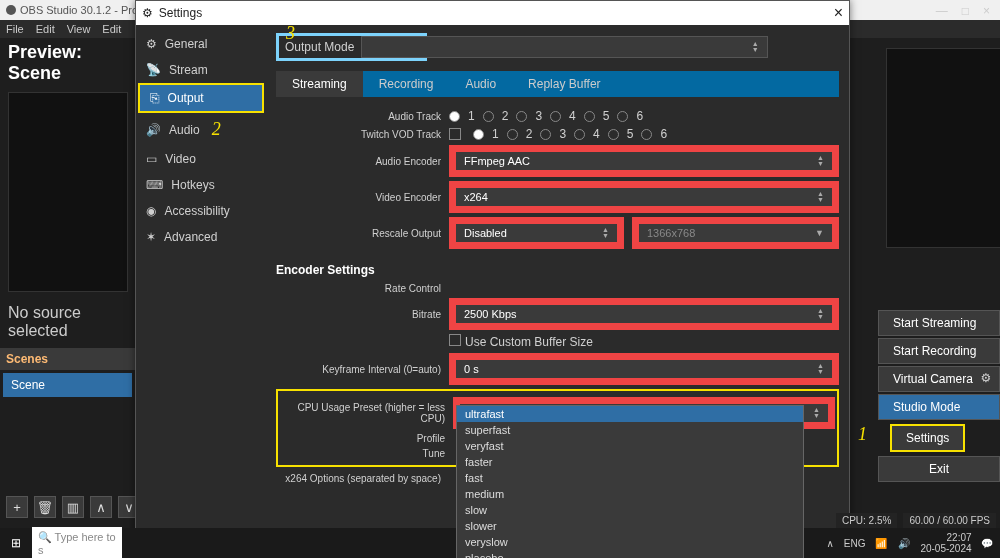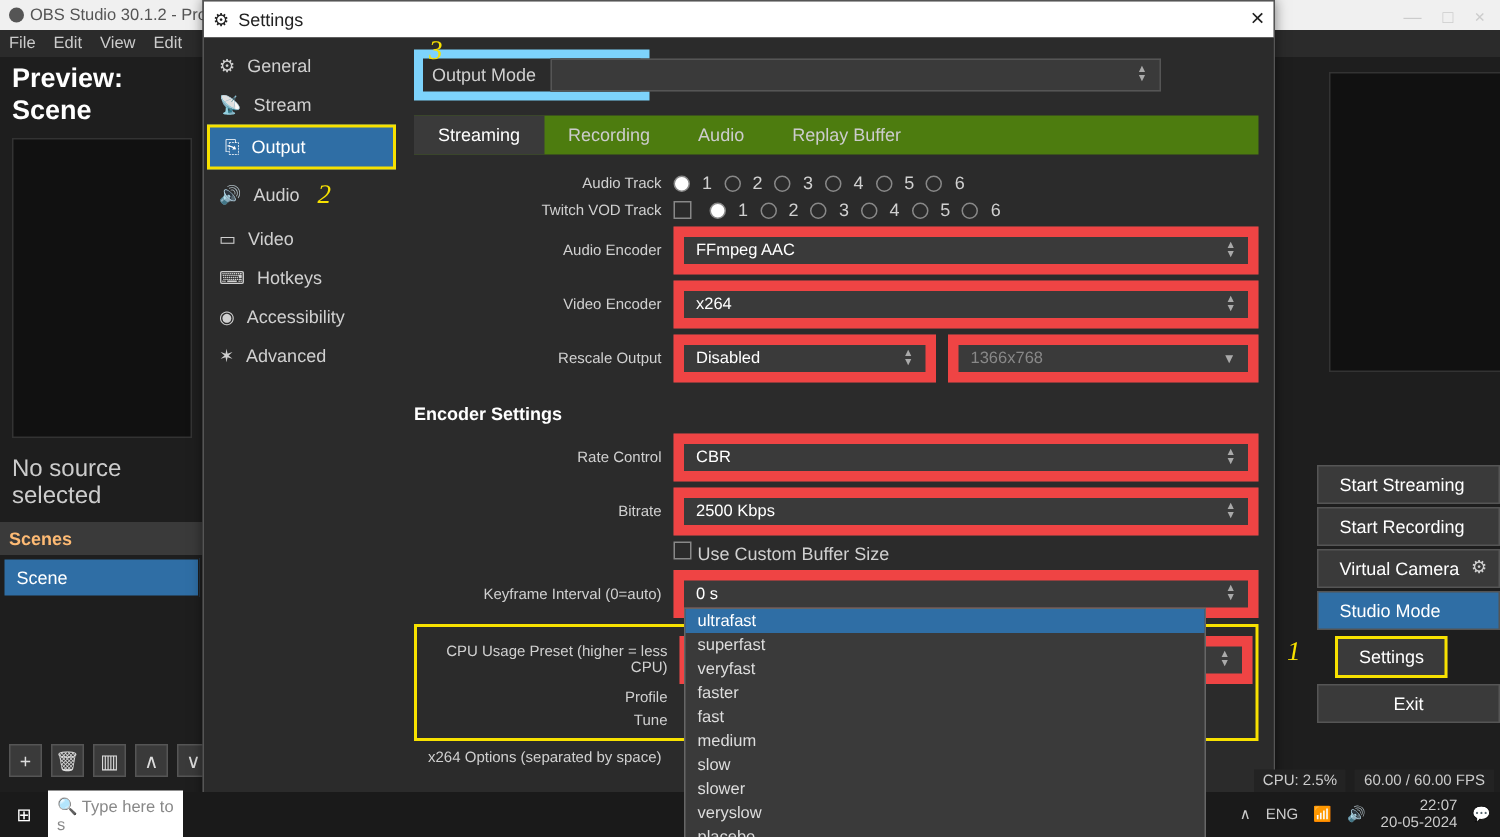--- a/index.html
+++ b/index.html
@@ -22,21 +22,21 @@
 .modal-body{display:flex;height:534px}
 .sidebar{width:130px;background:#2b2b2b;padding:6px 0}
 .side-item{display:flex;align-items:center;gap:8px;padding:6px 10px;color:#d0d0d0;font-size:12px}
 .side-item.active{background:#2f6ea5;color:#fff;border:2px solid #f7e100;margin:0 2px}
 .hl-box{border:2px solid #f7e100}
 .content{flex:1;background:#2b2b2b;padding:8px 10px;overflow:hidden;position:relative}
 .annot{position:absolute;color:#f7e100;font-size:18px;font-style:italic;font-family:"Segoe Script",cursive}
 .outmode-row{display:flex;align-items:center;gap:8px;margin-bottom:10px}
 .outmode-row .lbl{color:#d0d0d0}
 .outmode-row .sel{flex:1;max-width:407px;background:#3a3a3a;border:1px solid #555;padding:4px 8px;display:flex;justify-content:space-between;align-items:center;color:#fff}
-.tabs{display:flex;gap:0;margin-bottom:12px;background:#4d7c0f}
+.tabs{display:flex;gap:0;margin-bottom:12px;background:#0369a1}
 .tab{padding:6px 16px;color:#ccc;font-size:12px;cursor:pointer}
 .tab.active{background:#3a3a3a;color:#fff}
 .form-row{display:flex;align-items:center;margin:4px 0;gap:8px}
 .form-row .lbl{width:165px;text-align:right;color:#d0d0d0;font-size:10px}
 .form-row .ctrl{flex:1;background:#3a3a3a;border:7px solid #ef4444;padding:3px 8px;color:#fff;font-size:11px;display:flex;justify-content:space-between;align-items:center}
 .spinner{display:flex;flex-direction:column;font-size:7px;line-height:6px;color:#aaa}
 .radio-row{display:flex;gap:8px;align-items:center}
 .radio{width:11px;height:11px;border-radius:50%;border:1px solid #888;display:inline-block}
 .radio.on{background:#fff}
 .chk{width:12px;height:12px;border:1px solid #888;display:inline-block;margin-right:4px}
@@ -53,21 +53,21 @@
 .gear{position:absolute;right:4px;width:20px;height:20px;background:#3a3a3a;display:flex;align-items:center;justify-content:center}
 .statusbar{position:absolute;bottom:26px;right:0;width:180px;display:flex;gap:6px;font-size:10px;color:#ccc;justify-content:flex-end;padding:4px}
 .statusbar div{background:#232323;padding:2px 6px}
 .taskbar{position:absolute;bottom:0;left:0;right:0;height:30px;background:#1a1a1a;display:flex;align-items:center;gap:6px;padding:0 6px}
 .taskbar .start{width:20px;height:20px;display:flex;align-items:center;justify-content:center;color:#fff}
 .taskbar .search{flex:0 0 90px;background:#fff;color:#888;padding:4px 6px;font-size:11px}
 .taskbar .tray{margin-left:auto;display:flex;gap:10px;align-items:center;color:#ccc;font-size:10px}
 .caret{font-size:9px;color:#aaa}
 .icon{font-family:Arial;font-size:12px}
 .win-controls{position:absolute;top:0;right:0;display:flex;gap:14px;padding:4px 10px;color:#ccc;font-size:12px;z-index:3}
-.hl-wrap{border:6px solid #7dd3fc;display:inline-flex;padding:1px}
+.hl-wrap{border:3px solid #7dd3fc;display:inline-flex;padding:1px}
 </style>
 </head>
 <body>
 
 <div class="titlebar">
   <span class="dot"></span>
   <span>OBS Studio 30.1.2 - Profile: Un</span>
 </div>
 <div class="win-controls">
   <span>—</span>
@@ -224,24 +224,20 @@
         <div class="ctrl" style="color:#888">
             <span>1366x768</span>
             <span class="caret">▼</span>
           </div>
       </div>
 
       <div class="section-hdr">Encoder Settings</div>
 
       <div class="form-row">
         <div class="lbl">Rate Control</div>
-        <div class="ctrl">
-            <span>CBR</span>
-            <span class="spinner">▲<br>▼</span>
-          </div>
       </div>
 
       <div class="form-row">
         <div class="lbl">Bitrate</div>
         <div class="ctrl">
             <span>2500 Kbps</span>
             <span class="spinner">▲<br>▼</span>
           </div>
       </div>
 

